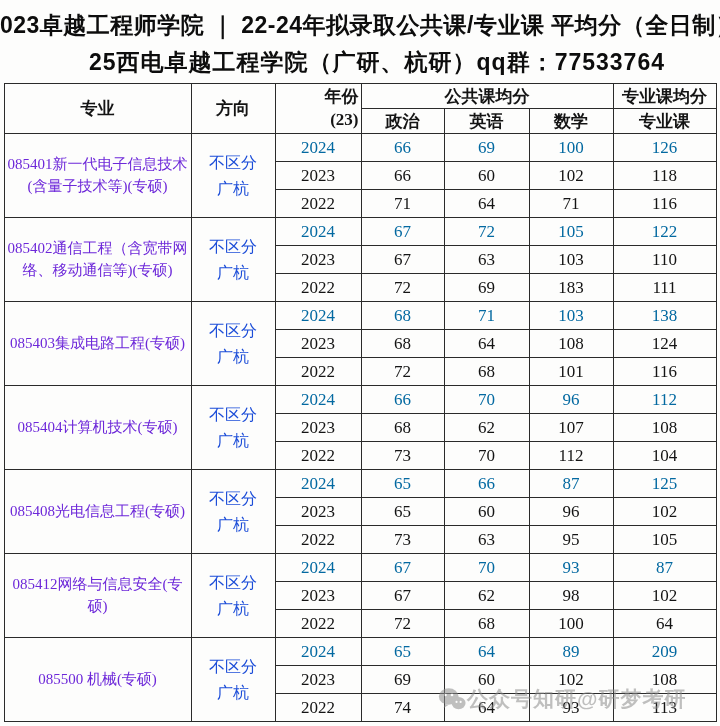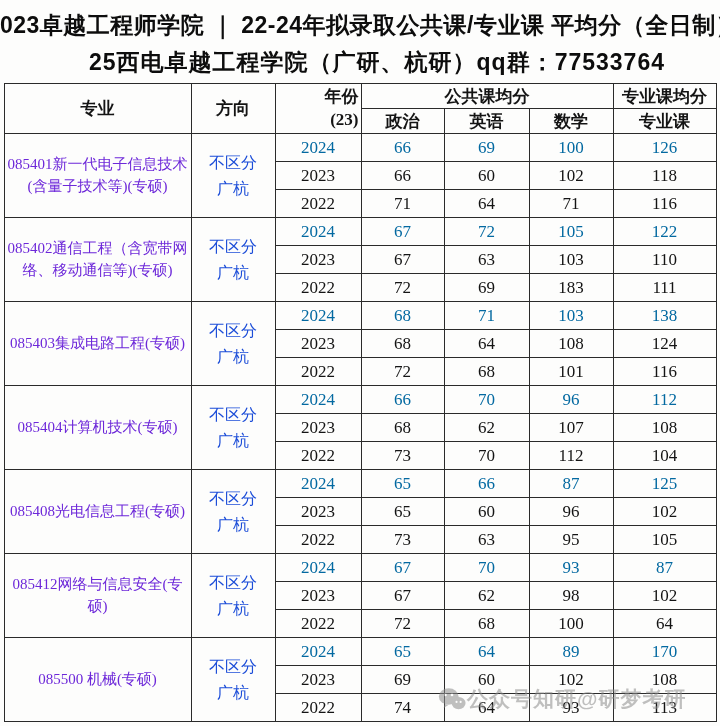--- a/index.html
+++ b/index.html
@@ -233,21 +233,21 @@
     </tr>
 
     <tr class="hl">
       <td class="major" rowspan="3">085500 机械(专硕)</td>
       <td class="dir" rowspan="3">不区分
 广杭</td>
       <td class="v">2024</td>
       <td class="v">65</td>
       <td class="v">64</td>
       <td class="v">89</td>
-      <td class="v">170</td>
+      <td class="v">209</td>
     </tr>
     <tr>
       <td class="v">2023</td>
       <td class="v">69</td>
       <td class="v">60</td>
       <td class="v">102</td>
       <td class="v">108</td>
     </tr>
     <tr>
       <td class="v">2022</td>

